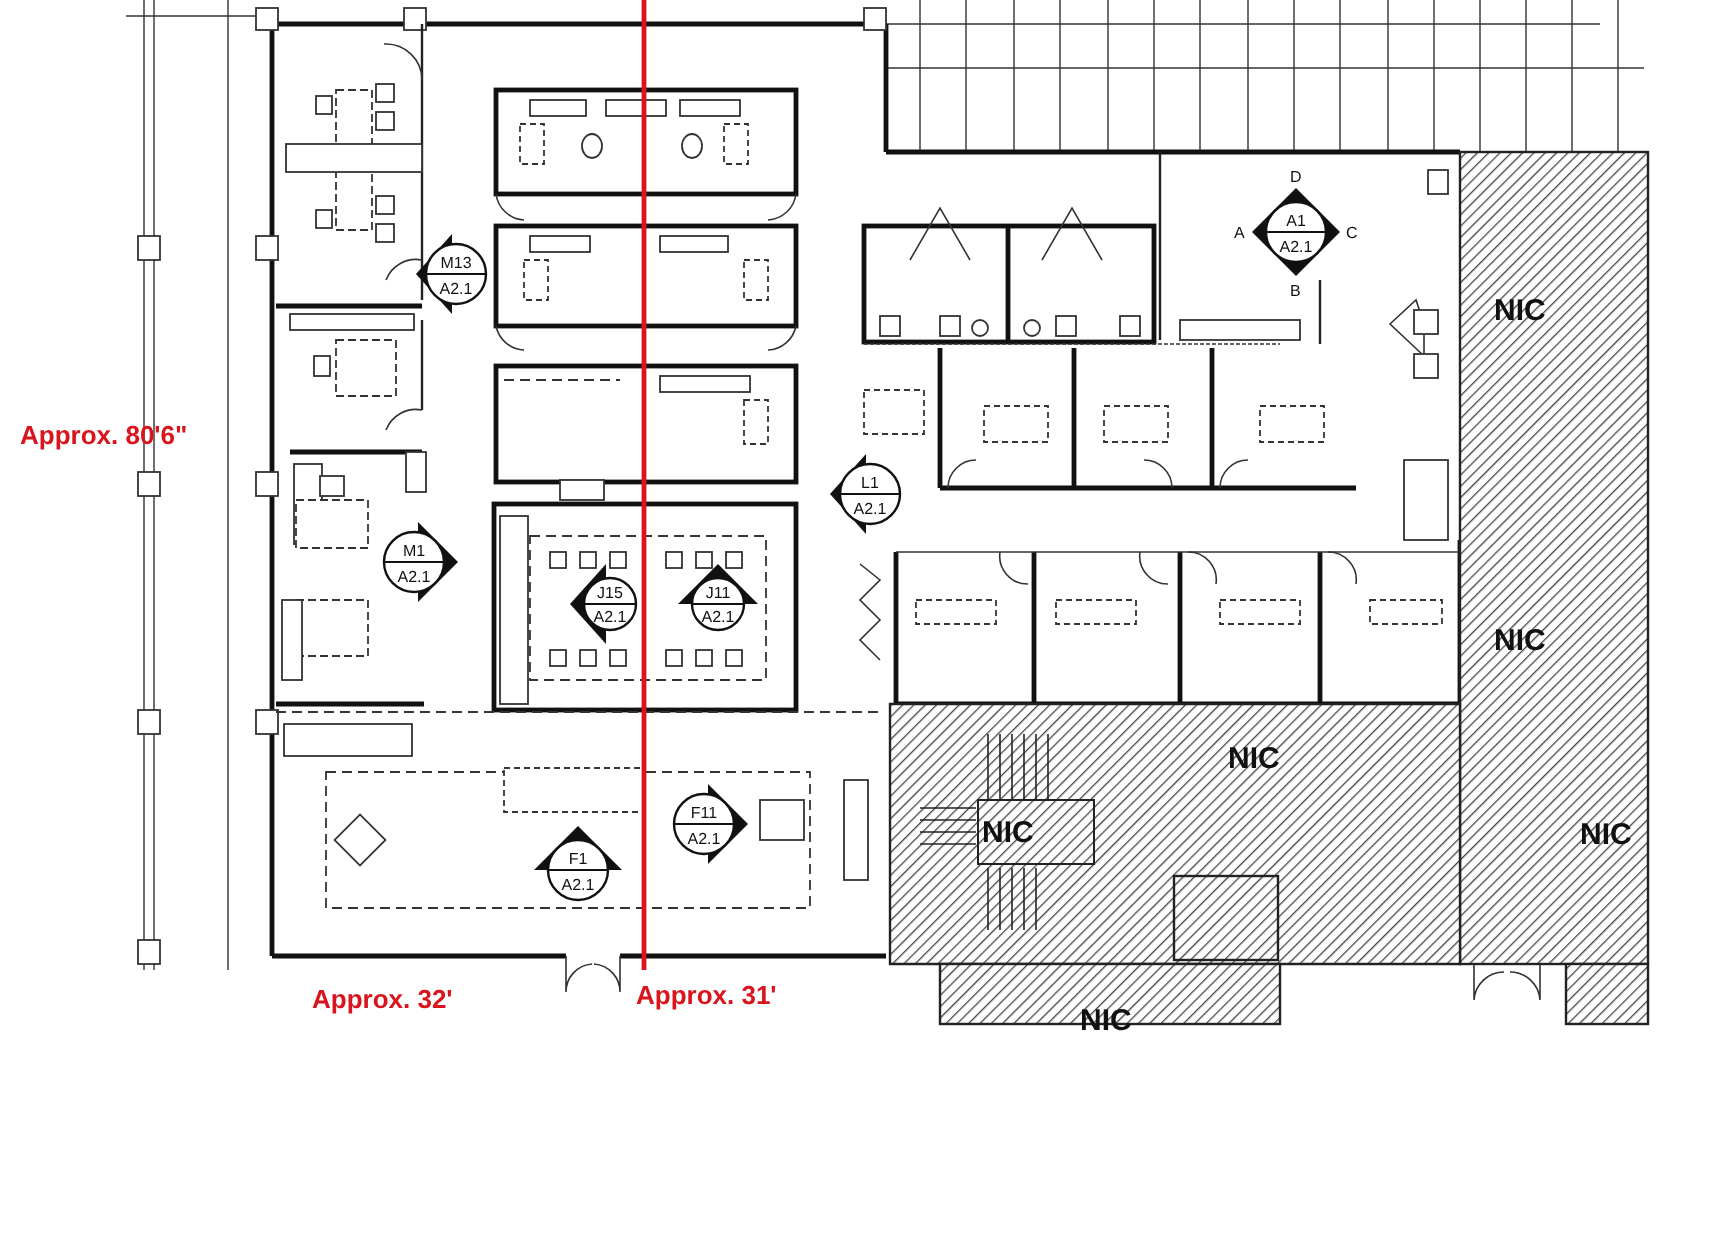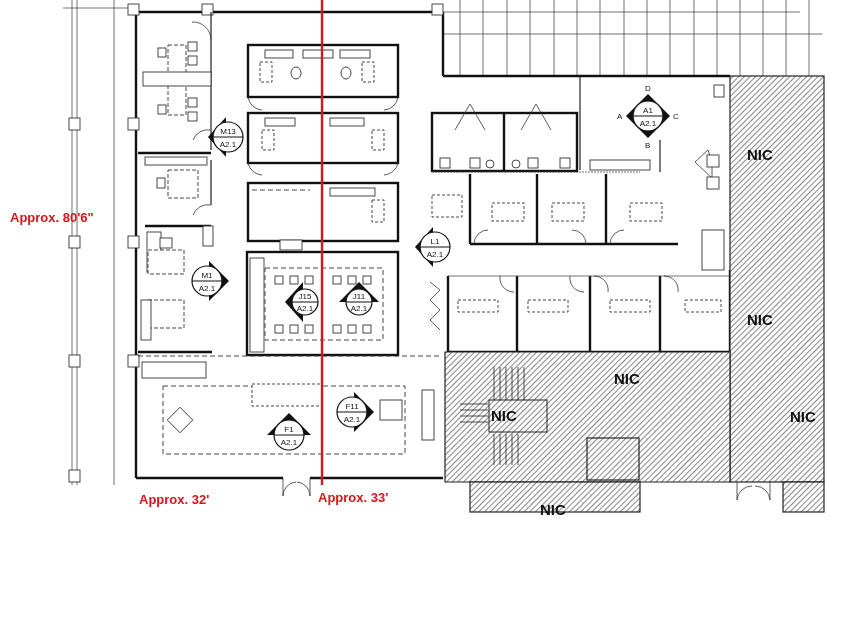--- a/index.html
+++ b/index.html
@@ -314,14 +314,14 @@
     <text class="letter" x="-31" y="3">A</text>
     <text class="letter" x="-3" y="32">B</text>
     <text class="letter" x="25" y="3">C</text>
     <text class="letter" x="-3" y="-25">D</text>
   </g>
 
   <line x1="322" y1="0" x2="322" y2="485" stroke="#d9141c" stroke-width="2.4"></line>
 </svg>
 
 <div class="dim" style="left:10px; top:210px;">Approx. 80'6"</div>
-<div class="dim" style="left:139px; top:492px;">Approx. 32'</div>
-<div class="dim" style="left:318px; top:490px;">Approx. 33'</div>
+<div class="dim" style="left:156px; top:492px;">Approx. 32'</div>
+<div class="dim" style="left:318px; top:490px;">Approx. 31'</div>
 
 </body></html>

